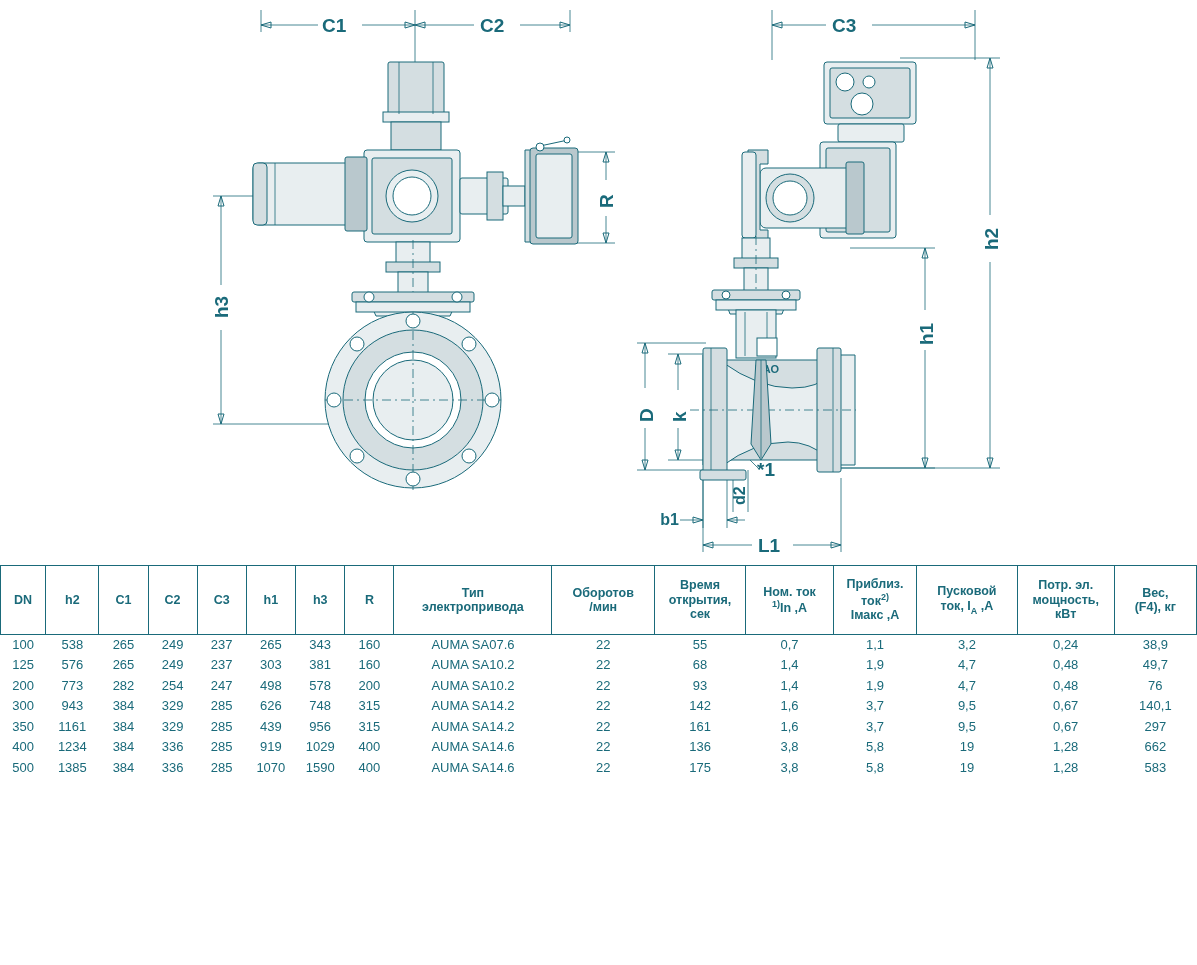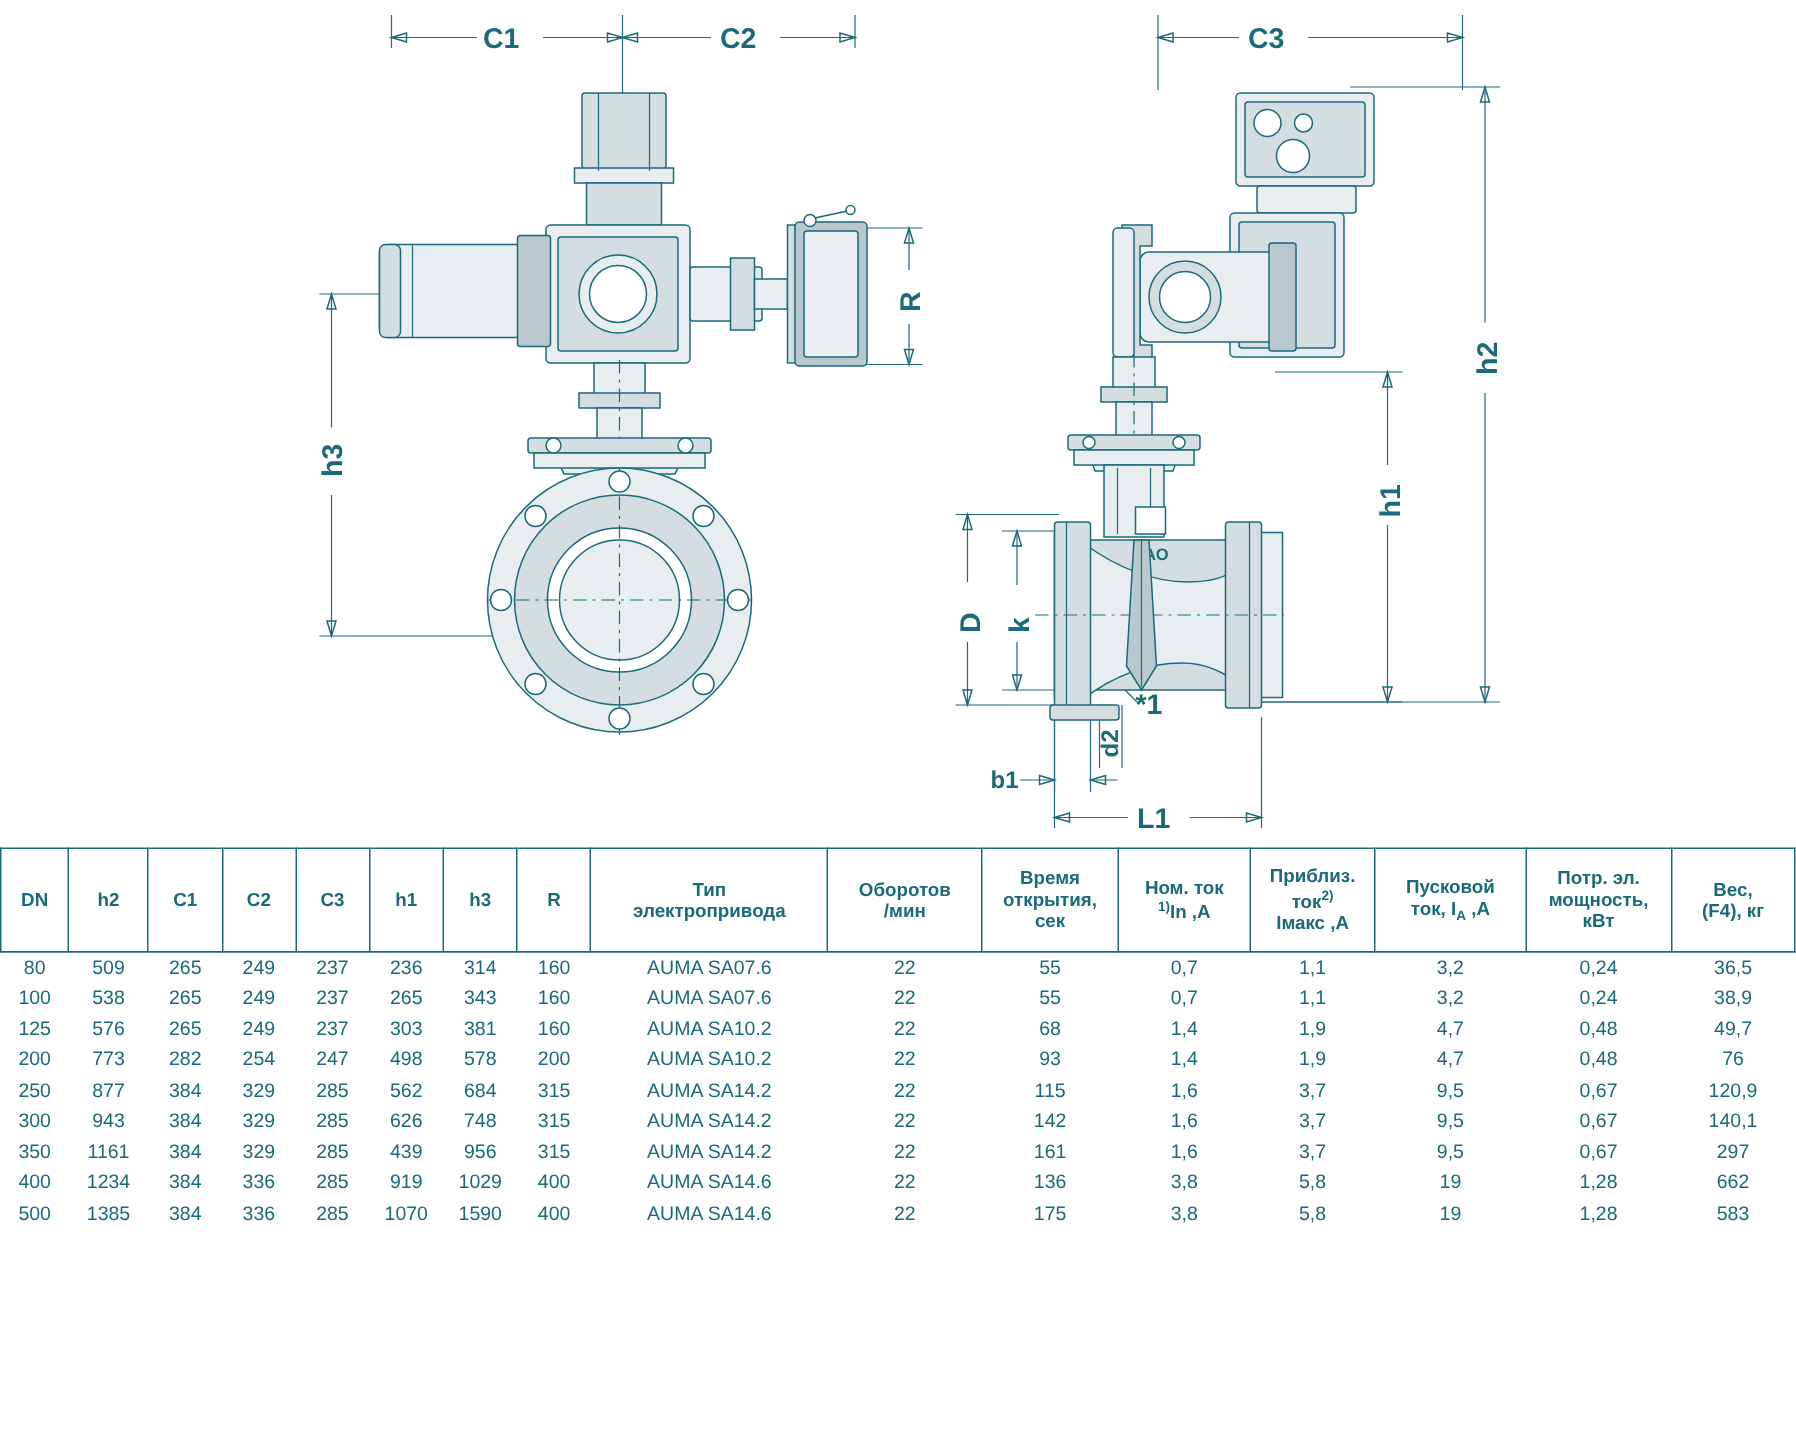--- a/index.html
+++ b/index.html
@@ -412,38 +412,20 @@
             <div>кВт</div>
           </th>
           <th>
             <div>Вес,</div>
             <div>(F4), кг</div>
           </th>
         </tr>
       </thead>
       <tbody id="table-body">
           <tr>
-            <td>80</td>
-            <td>509</td>
-            <td>265</td>
-            <td>249</td>
-            <td>237</td>
-            <td>236</td>
-            <td>314</td>
-            <td>160</td>
-            <td>AUMA SA07.6</td>
-            <td>22</td>
-            <td>55</td>
-            <td>0,7</td>
-            <td>1,1</td>
-            <td>3,2</td>
-            <td>0,24</td>
-            <td>36,5</td>
-          </tr>
-          <tr>
             <td>100</td>
             <td>538</td>
             <td>265</td>
             <td>249</td>
             <td>237</td>
             <td>265</td>
             <td>343</td>
             <td>160</td>
             <td>AUMA SA07.6</td>
             <td>22</td>
@@ -484,38 +466,20 @@
             <td>AUMA SA10.2</td>
             <td>22</td>
             <td>93</td>
             <td>1,4</td>
             <td>1,9</td>
             <td>4,7</td>
             <td>0,48</td>
             <td>76</td>
           </tr>
           <tr>
-            <td>250</td>
-            <td>877</td>
-            <td>384</td>
-            <td>329</td>
-            <td>285</td>
-            <td>562</td>
-            <td>684</td>
-            <td>315</td>
-            <td>AUMA SA14.2</td>
-            <td>22</td>
-            <td>115</td>
-            <td>1,6</td>
-            <td>3,7</td>
-            <td>9,5</td>
-            <td>0,67</td>
-            <td>120,9</td>
-          </tr>
-          <tr>
             <td>300</td>
             <td>943</td>
             <td>384</td>
             <td>329</td>
             <td>285</td>
             <td>626</td>
             <td>748</td>
             <td>315</td>
             <td>AUMA SA14.2</td>
             <td>22</td>

